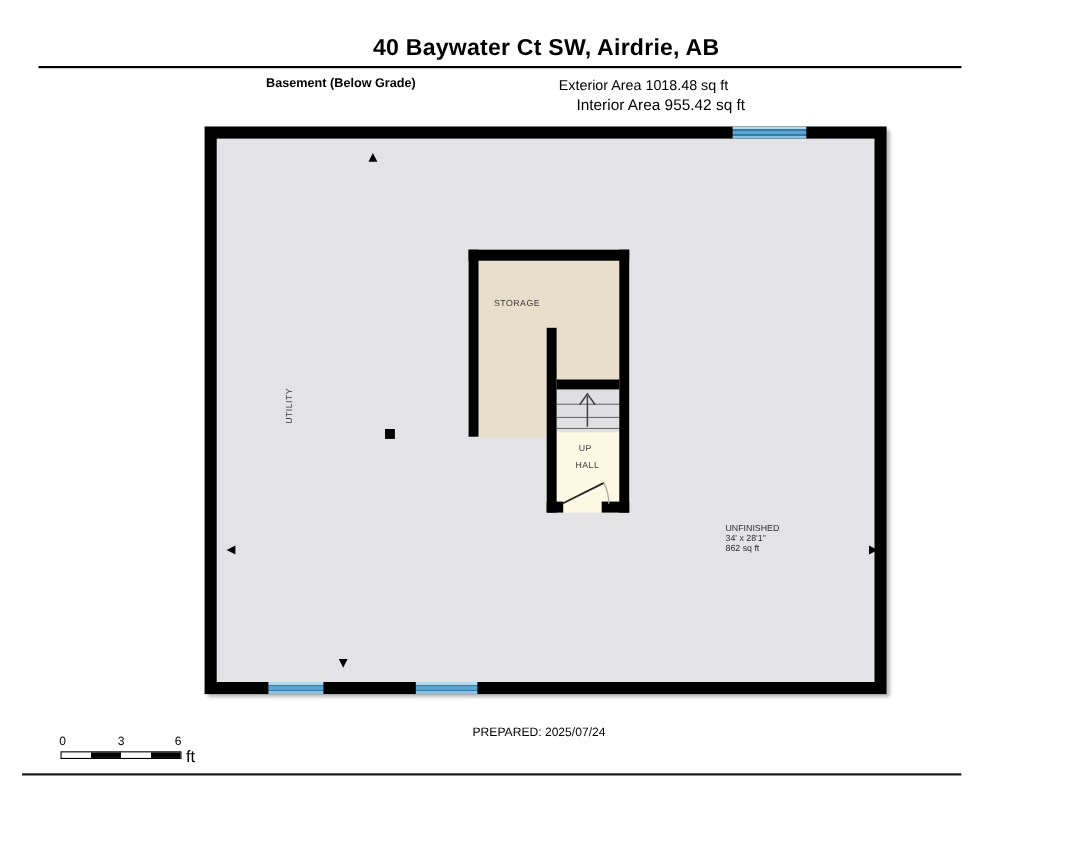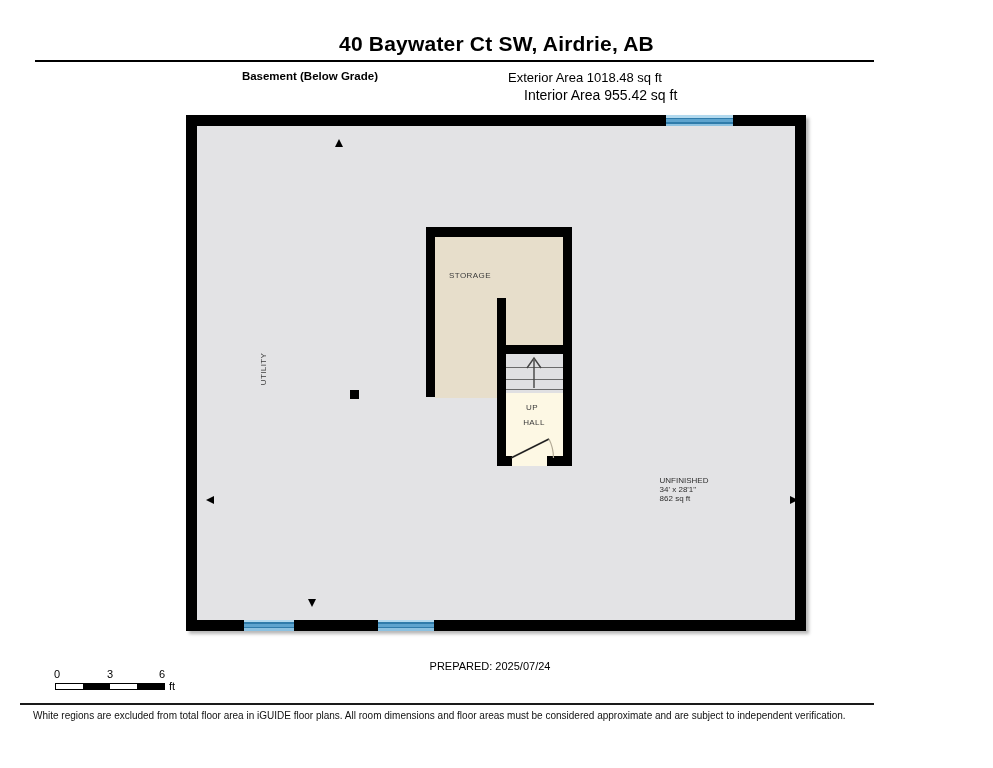--- a/index.html
+++ b/index.html
@@ -47,21 +47,21 @@
   .m-arrow{width:0;height:0;}
   .m-up{left:138px;top:13px;border-left:4px solid transparent;border-right:4px solid transparent;border-bottom:8px solid #000;}
   .m-down{left:111px;top:473px;border-left:4px solid transparent;border-right:4px solid transparent;border-top:8px solid #000;}
   .m-left{left:9px;top:370px;border-top:4px solid transparent;border-bottom:4px solid transparent;border-right:8px solid #000;}
   .m-right{left:593px;top:370px;border-top:4px solid transparent;border-bottom:4px solid transparent;border-left:8px solid #000;}
 
   
   .scale-num{top:668px;font-size:11px;color:#000;transform:translateX(-50%);}
   .sn0{left:57px;} .sn3{left:110px;} .sn6{left:162px;}
   .scale-bar{left:55px;top:683px;width:110px;height:7px;box-sizing:border-box;border:1px solid #000;background:linear-gradient(to right,#fff 0 25%,#000 25% 50%,#fff 50% 75%,#000 75% 100%);}
-  .scale-unit{left:169px;top:680px;font-size:11px;color:#000;}
+  .scale-unit{left:169px;top:680px;font-size:15px;color:#000;}
   .prepared{left:340px;top:660px;width:300px;text-align:center;font-size:11px;color:#000;}
   .compass{left:899px;top:659px;width:32px;height:32px;border-radius:50%;background:#b7d9ec;border:2px solid #e6ddcb;box-shadow:0 0 0 1px #d9cab2;}
   .compass-n{left:935px;top:671px;font-size:10px;font-weight:bold;color:#000;transform:rotate(90deg);}
   .rule-bottom{left:20px;top:703px;width:953px;height:2px;background:#1a1a1a;}
   .disclaimer{left:33px;top:710px;width:940px;font-size:10px;color:#111;}
 </style>
 </head>
 <body>
 
 <div id="page">
@@ -131,15 +131,14 @@
 
   <div class="abs compass">
     <svg width="28" height="28" viewBox="0 0 28 28" style="position:absolute;left:0;top:0;">
       <polygon points="3,21 21,5 12,14" fill="#ffffff" stroke="#c9c2b2" stroke-width="0.6"></polygon>
       <polygon points="12,14 21,5 25,19" fill="#cc2222"></polygon>
     </svg>
   </div>
   <div class="abs compass-n">N</div>
 
   <div class="abs rule-bottom"></div>
-  <div class="abs disclaimer">White regions are excluded from total floor area in iGUIDE floor plans. All room dimensions and floor areas must be considered approximate and are subject to independent verification.</div>
 
 </div>
 
 </body></html>

